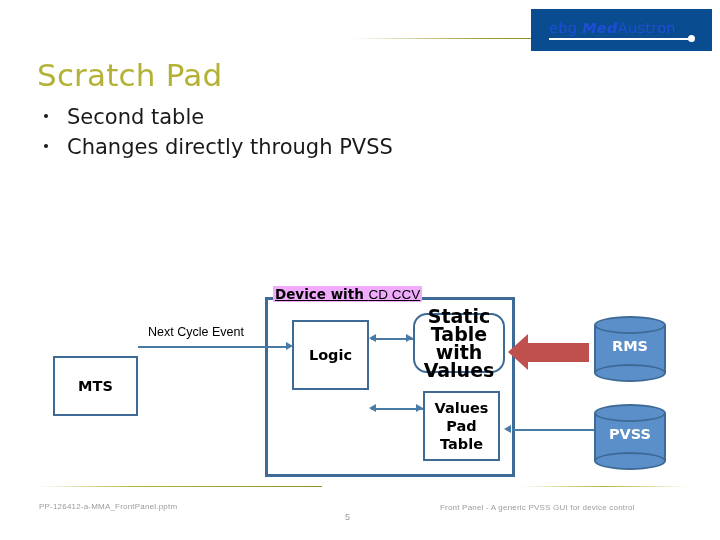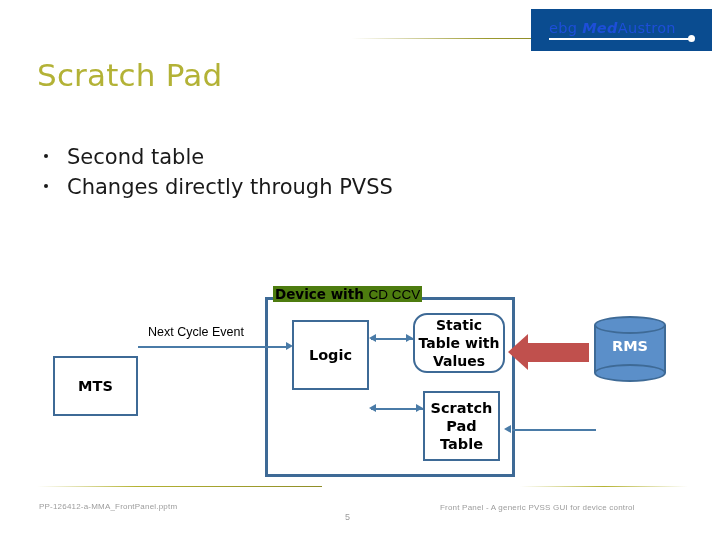--- a/index.html
+++ b/index.html
@@ -81,21 +81,20 @@
     letter-spacing: 0.2px;
     white-space: nowrap;
   }
 
   
   #bullets {
     position: absolute;
     left: 37px;
     top: 103px;
     width: 600px;
-    margin-top: 40px;
   }
   .bullet {
     position: relative;
     padding-left: 30px;
     font-size: 21px;
     line-height: 28.5px;
     color: #1a1a1a;
     margin-bottom: 1px;
   }
   .bullet .dot {
@@ -139,24 +138,25 @@
     background: #ffffff;
     position: absolute;
     box-sizing: border-box;
   }
   #container-label {
     position: absolute;
     left: 273px;
     top: 286px;
     font-size: 13.5px;
     color: #000000;
-    background: #4d7c0f;
+    background: #f0abfc;
     padding: 0 2px;
     white-space: nowrap;
     z-index: 5;
+    text-decoration: underline;
   }
   #container-label .b1 { font-weight: bold; font-family: "DejaVu Sans", sans-serif; }
   #container-label .b2 { font-weight: normal; font-family: "Liberation Sans", sans-serif; }
 
   #box-mts {
     left: 53px;
     top: 315px;
     width: 85px;
     height: 60px;
     font-weight: bold;
@@ -170,21 +170,21 @@
     height: 70px;
     font-weight: bold;
     font-size: 14.5px;
   }
   #box-static {
     left: 413px;
     top: 313px;
     width: 92px;
     height: 60px;
     font-weight: bold;
-    font-size: 14px;
+    font-size: 19px;
     line-height: 18px;
     border-radius: 14px;
   }
   #box-scratch {
     left: 423px;
     top: 391px;
     width: 77px;
     height: 70px;
     font-weight: bold;
     font-size: 14.5px;
@@ -389,32 +389,38 @@
     <div class="hline" style="left:371px; top:408px; width:54px;"></div>
     <div class="arrowR" style="left:416px; top:404px;"></div>
     <div class="arrowL" style="left:369px; top:404px;"></div>
 
     <div class="hline" style="left:512px; top:429px; width:84px;"></div>
     <div class="arrowL" style="left:504px; top:425px;"></div>
 
     <div class="dbox" id="box-mts">MTS</div>
     <div class="dbox" id="box-logic">Logic</div>
     <div class="dbox" id="box-static">Static Table with Values</div>
-    <div class="dbox" id="box-scratch">Scratch Pad Table</div>
+    <div class="dbox" id="box-scratch">Values Pad Table</div>
 
     <div id="red-arrow-outline-head"></div>
     <div id="red-arrow-shaft"></div>
     <div id="red-arrow-head"></div>
 
     <div class="cyl" id="cyl-rms">
       <div class="body"></div>
       <div class="bottom"></div>
       <div class="top"></div>
       <div class="cyl-label">RMS</div>
     </div>
+    <div class="cyl" id="cyl-pvss">
+      <div class="body"></div>
+      <div class="bottom"></div>
+      <div class="top"></div>
+      <div class="cyl-label">PVSS</div>
+    </div>
   </div>
 
   <div id="footer-rule-left"></div>
   <div id="footer-rule-right"></div>
   <div id="footer-left">PP-126412-a-MMA_FrontPanel.pptm</div>
   <div id="footer-page">5</div>
   <div id="footer-right">Front Panel - A generic PVSS GUI for device control</div>
 
 </div>
 

